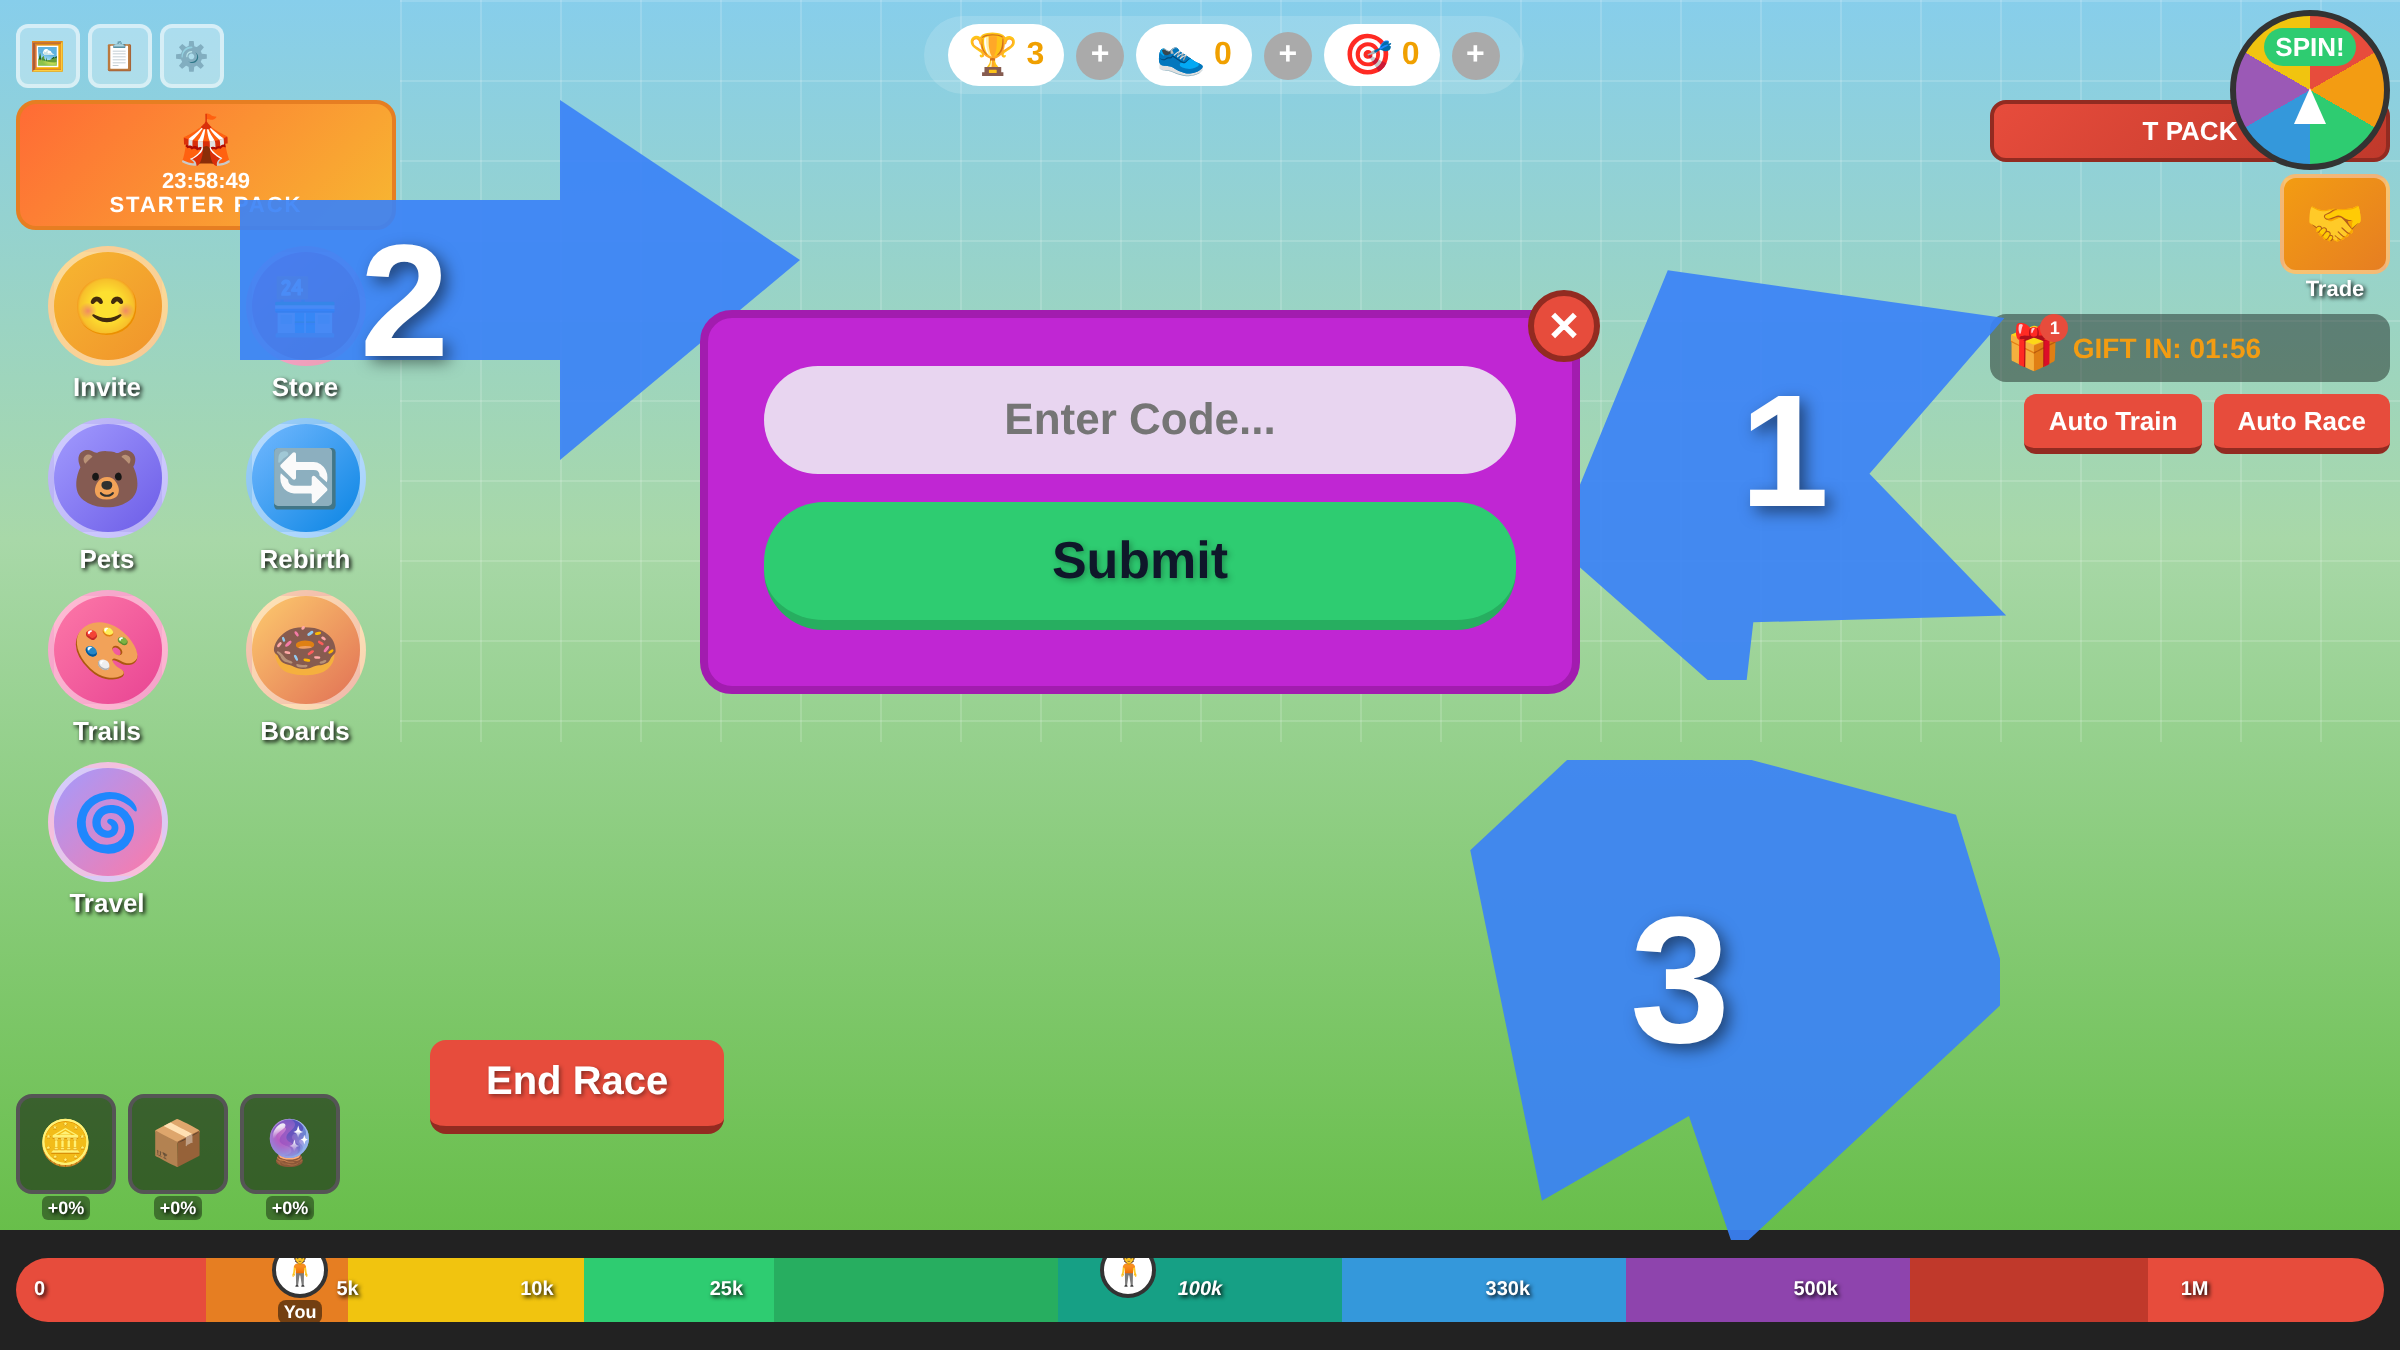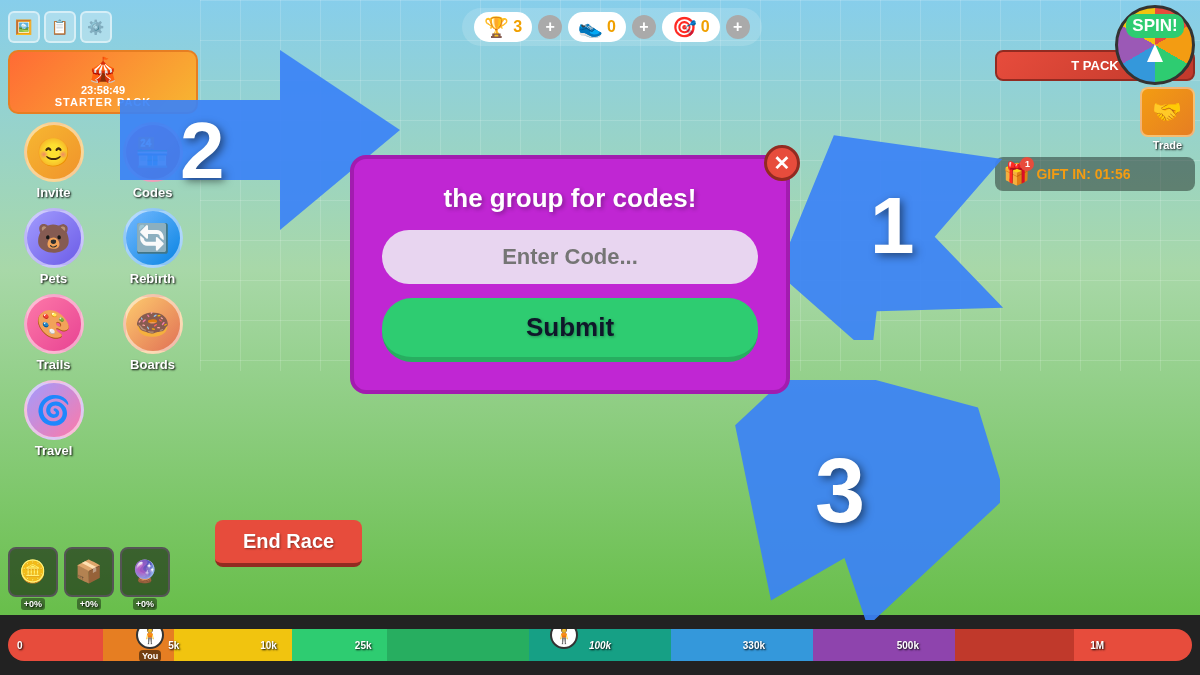--- a/index.html
+++ b/index.html
@@ -104,21 +104,21 @@
       );
       display: flex; flex-direction: column; align-items: center; justify-content: center;
       border: 3px solid #333;
       position: relative;
       cursor: pointer;
     }
     .spin-label {
       background: #2ecc71;
       color: white;
       font-weight: 900;
-      font-size: 17px;
+      font-size: 13px;
       border-radius: 10px;
       padding: 2px 6px;
       position: absolute;
       top: 6px;
     }
     .spin-arrow {
       position: absolute;
       bottom: 20px;
       width: 0; height: 0;
       border-left: 8px solid transparent;
@@ -535,21 +535,21 @@
     <div class="starter-timer">23:58:49</div>
     <div class="starter-label">STARTER PACK</div>
   </div>
   <div class="sidebar-grid">
     <div class="sidebar-btn">
       <div class="sidebar-btn-icon invite-icon">😊</div>
       <span class="sidebar-btn-label">Invite</span>
     </div>
     <div class="sidebar-btn">
       <div class="sidebar-btn-icon store-icon">🏪</div>
-      <span class="sidebar-btn-label">Codes</span>
+      <span class="sidebar-btn-label">Store</span>
     </div>
     <div class="sidebar-btn">
       <div class="sidebar-btn-icon pets-icon">🐻</div>
       <span class="sidebar-btn-label">Pets</span>
     </div>
     <div class="sidebar-btn">
       <div class="sidebar-btn-icon rebirth-icon">🔄</div>
       <span class="sidebar-btn-label">Rebirth</span>
     </div>
     <div class="sidebar-btn">
@@ -575,20 +575,24 @@
       <span class="right-icon-label">Trade</span>
     </div>
   </div>
   <div class="gift-bar">
     <div style="position:relative;">
       <span class="gift-icon">🎁</span>
       <span class="gift-badge">1</span>
     </div>
     <span class="gift-text">GIFT IN: 01:56</span>
   </div>
+  <div class="bottom-right-btns">
+    <button class="red-action-btn">Auto Train</button>
+    <button class="red-action-btn">Auto Race</button>
+  </div>
 </div>
 
 <div class="arrow-container">
 
   <div style="position:absolute; top:50px; left:120px; width:300px; height:220px; z-index:25; pointer-events:none;">
     <svg width="300" height="220" viewBox="0 0 300 220">
       <polygon points="280,80 160,0 160,50 0,50 0,130 160,130 160,180" fill="#3b82f6" opacity="0.92"></polygon>
     </svg>
     <span class="arrow-number" style="top:55px; left:60px; font-size:80px;">2</span>
   </div>
@@ -604,21 +608,20 @@
     <svg width="280" height="240" viewBox="0 0 280 240">
       <polygon points="50,0 230,0 280,80 180,240 140,180 80,240 0,80" fill="#3b82f6" opacity="0.92" transform="rotate(15,140,120)"></polygon>
     </svg>
     <span class="arrow-number" style="top:60px; left:95px; font-size:90px;">3</span>
   </div>
 </div>
 
 <div class="modal-overlay">
   <div class="modal">
     <div class="modal-close">✕</div>
-    <div class="modal-title">the group for codes!</div>
     <input class="modal-input" type="text" placeholder="Enter Code..." style="">
     <button class="modal-submit">Submit</button>
   </div>
 </div>
 
 <button class="end-race-btn">End Race</button>
 
 <div class="progress-bar-container">
   <div class="progress-track">
 

